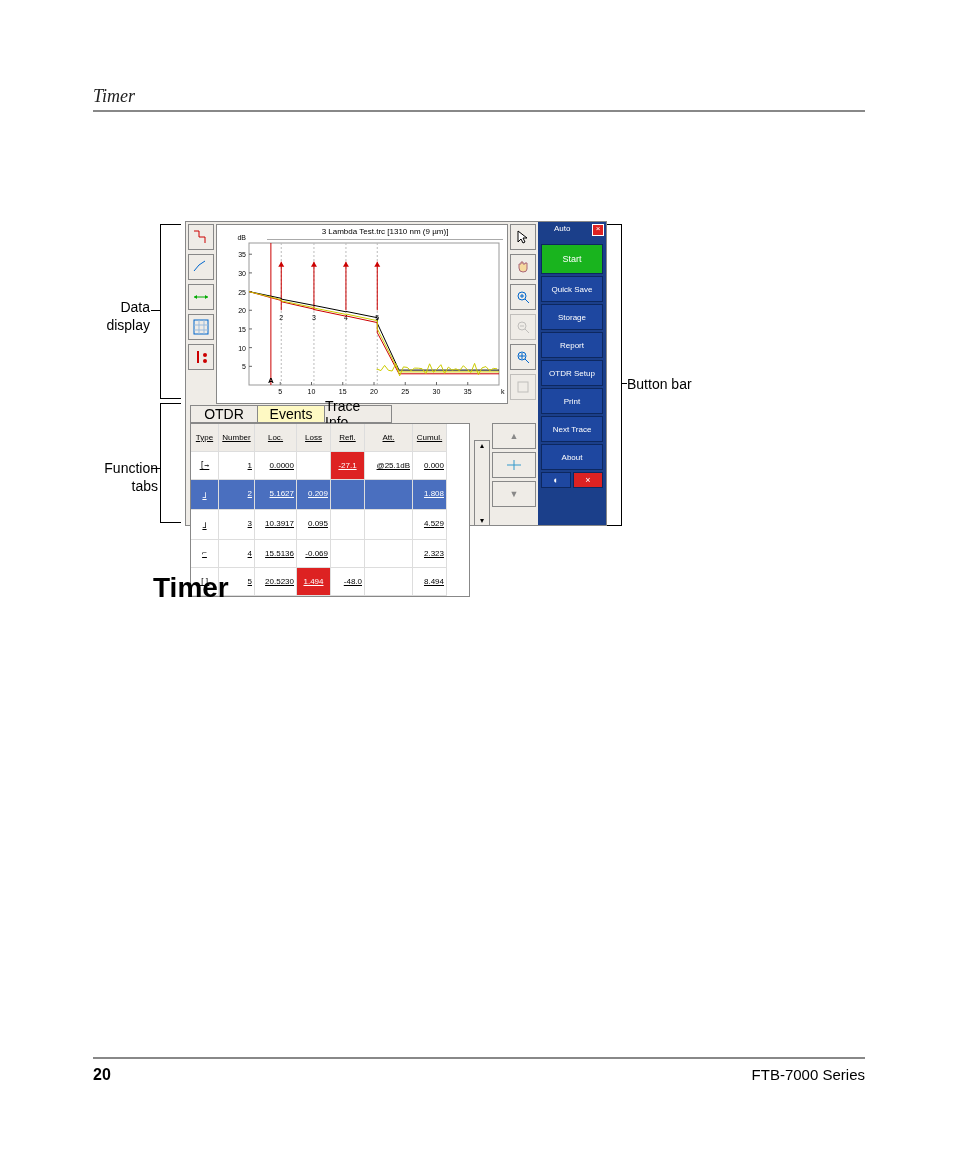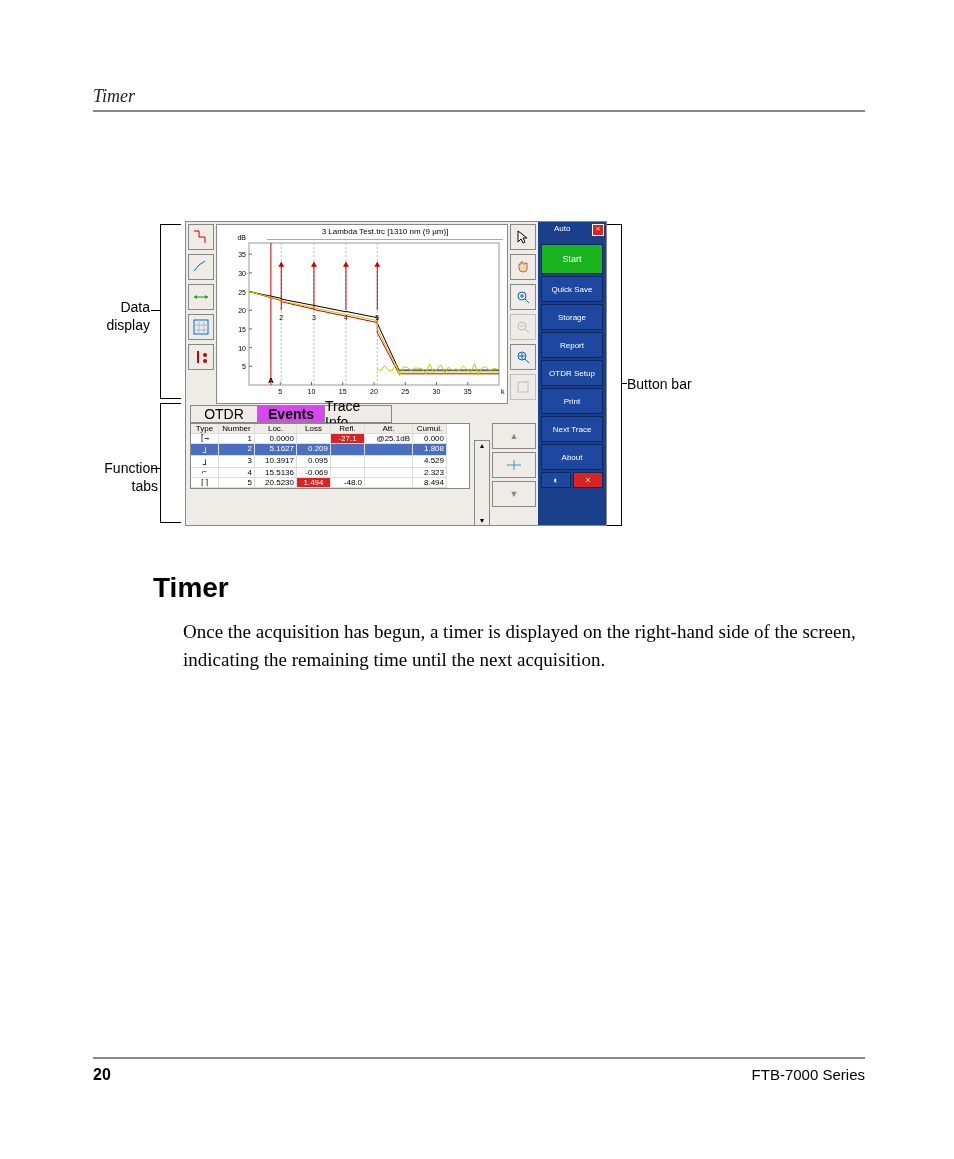--- a/index.html
+++ b/index.html
@@ -98,32 +98,32 @@
   
   .func-tabs {
     position:absolute; left:4px; top:183px; width:344px;
   }
   .tab-row { display:flex; }
   .tab {
     width:66px; height:16px; border:1px solid #888; background:#efece7;
     font-size:14px; display:flex; align-items:center; justify-content:center;
     margin-right:-1px;
   }
-  .tab.active { background:#d946ef; font-weight:bold; }
+  .tab.active { background:#fef9c3; font-weight:normal; }
   .grid {
     border:1px solid #888; background:#fff; width:278px;
   }
   .grid-head, .grid-row {
     display:grid;
     grid-template-columns: 28px 36px 42px 34px 34px 48px 34px;
     font-size:8px;
   }
   .grid-head > div, .grid-row > div {
     border-right:1px solid #ddd; border-bottom:1px solid #ddd;
-    padding:0 2px; text-align:right; white-space:nowrap; overflow:hidden;
+    padding:9px 2px; text-align:right; white-space:nowrap; overflow:hidden;text-decoration:underline;
   }
   .grid-head > div { text-align:center; background:#efece7; }
   .grid-row.sel > div { background:#4a6fbf; color:#fff; }
   .grid-row .type { text-align:center; font-family: monospace; }
   .redcell { background:#d22 !important; color:#fff !important; text-align:center !important; }
   .scroll-col {
     position:absolute; left:284px; top:17px; width:14px; height:84px;
     border:1px solid #888; background:#efece7;
     display:flex; flex-direction:column; justify-content:space-between;
     align-items:center; font-size:8px;
@@ -422,19 +422,18 @@
               </svg>
             </div>
           <div class="arrow-btn">▼</div>
         </div>
       </div>
     </div>
 
   </div>
 
   <div class="h-timer">Timer</div>
-  <div class="body-text">Once the acquisition has begun, a timer is displayed on the right-hand side of the screen, indicating the remaining time until the next acquisition.</div>
 
   <div class="footer-rule"></div>
   <div class="footer-page">20</div>
   <div class="footer-series">FTB-7000 Series</div>
 
 </div>
 
 </body></html>

